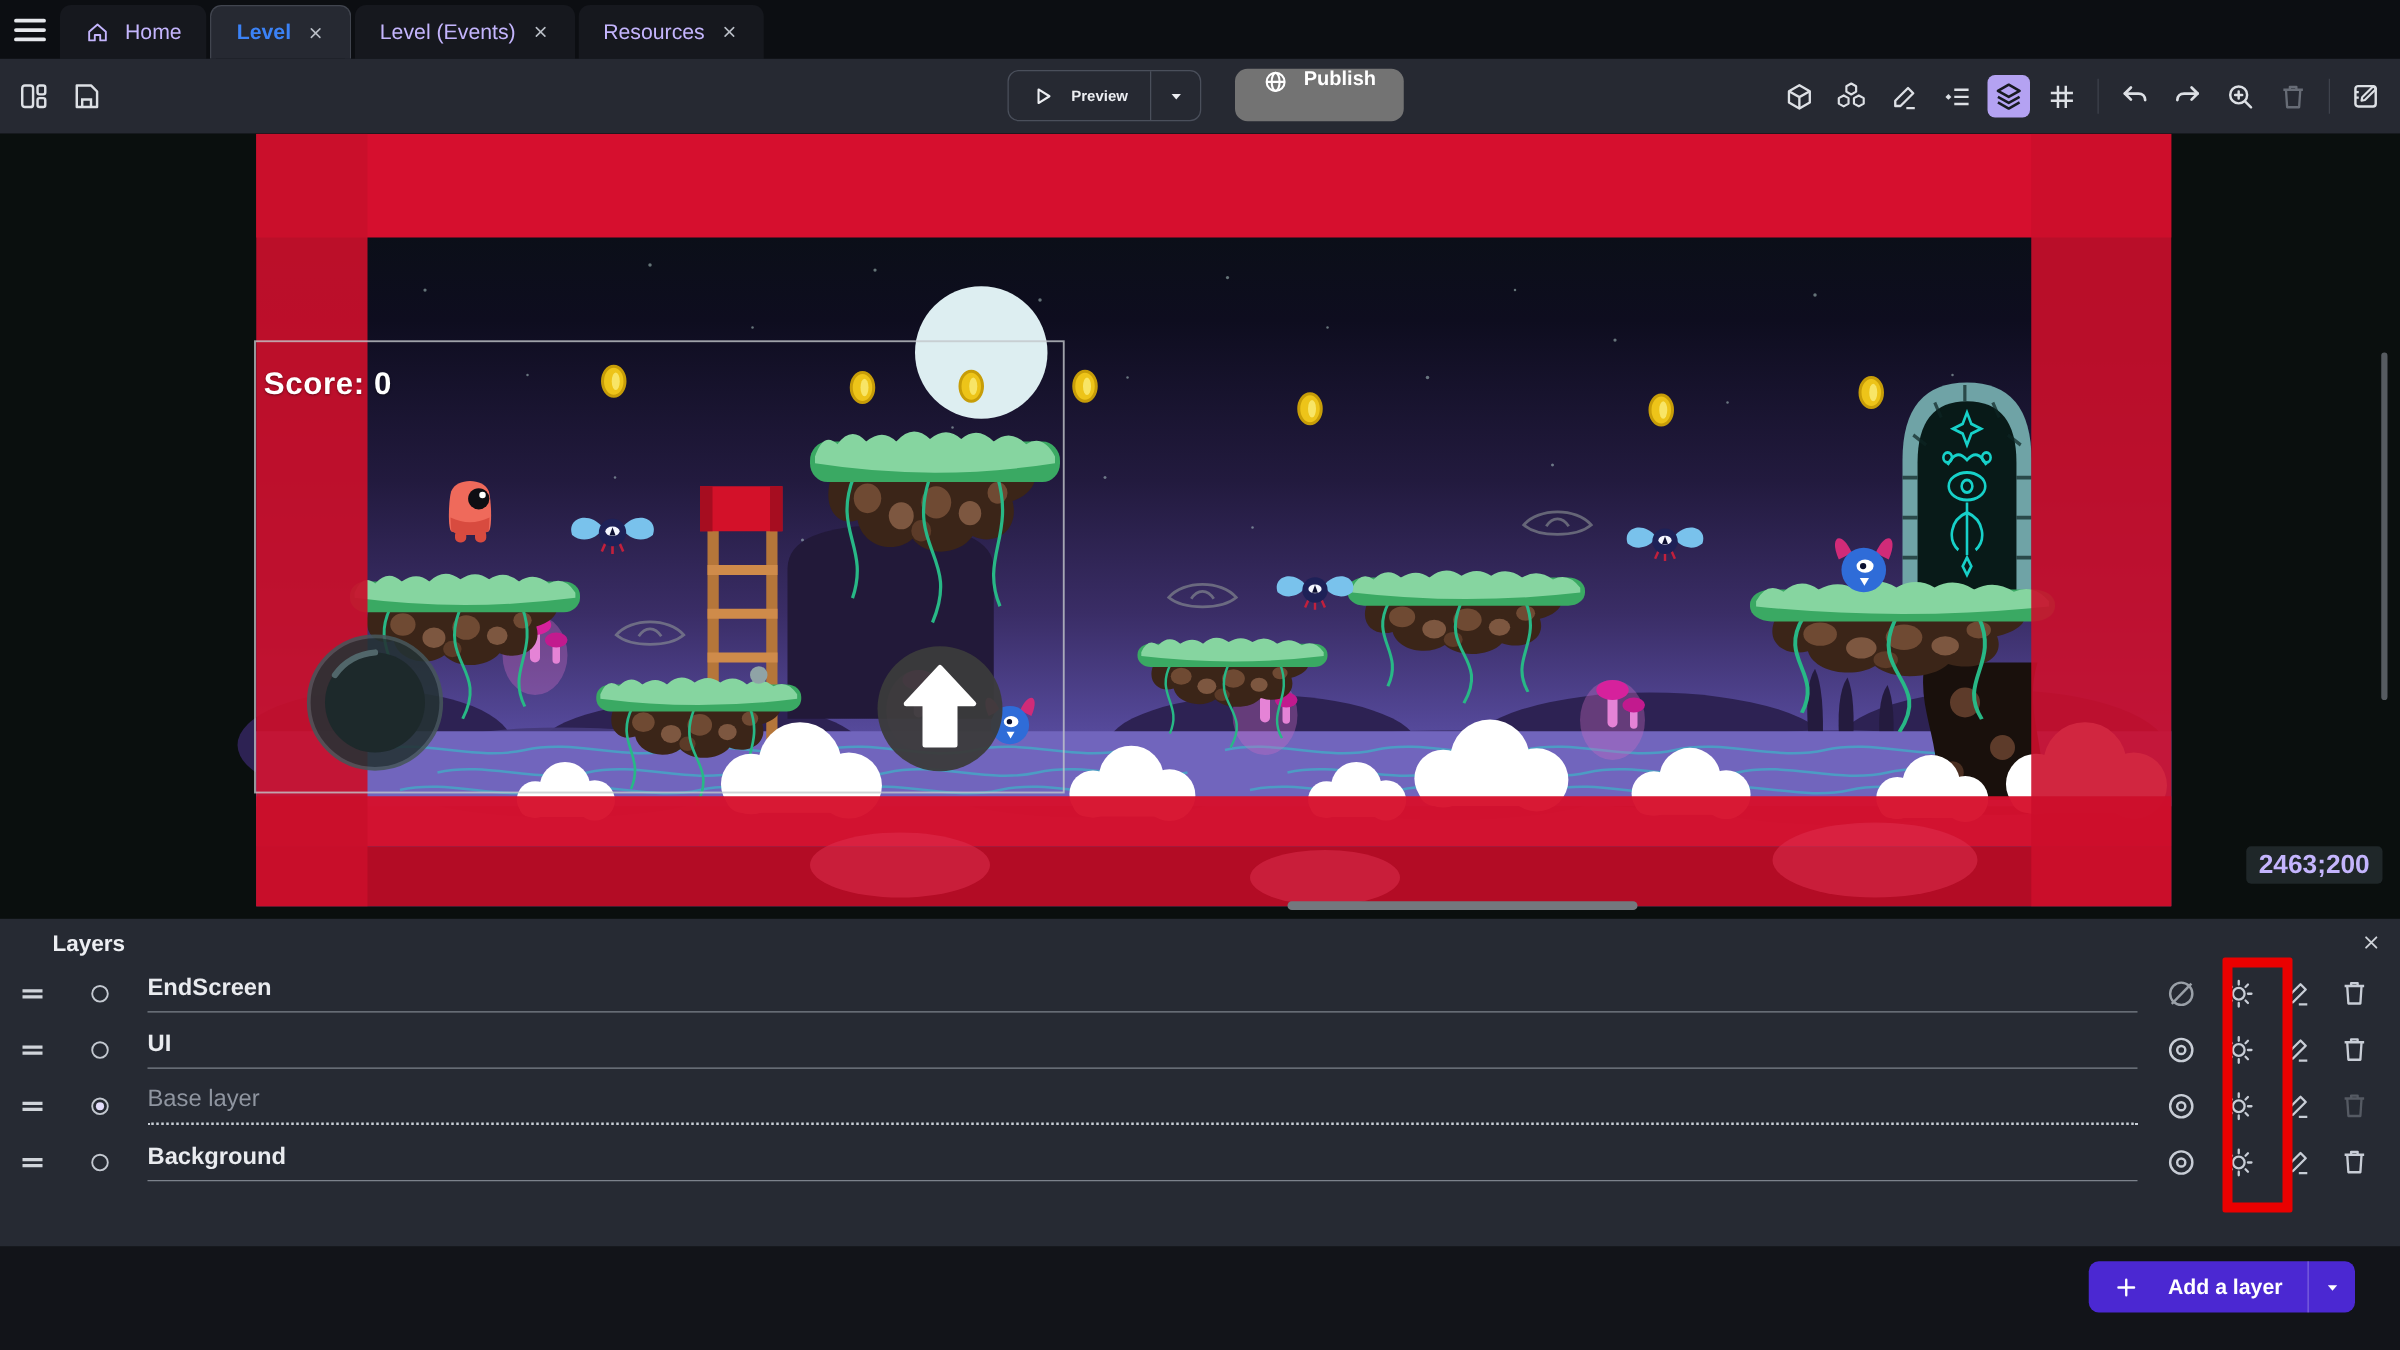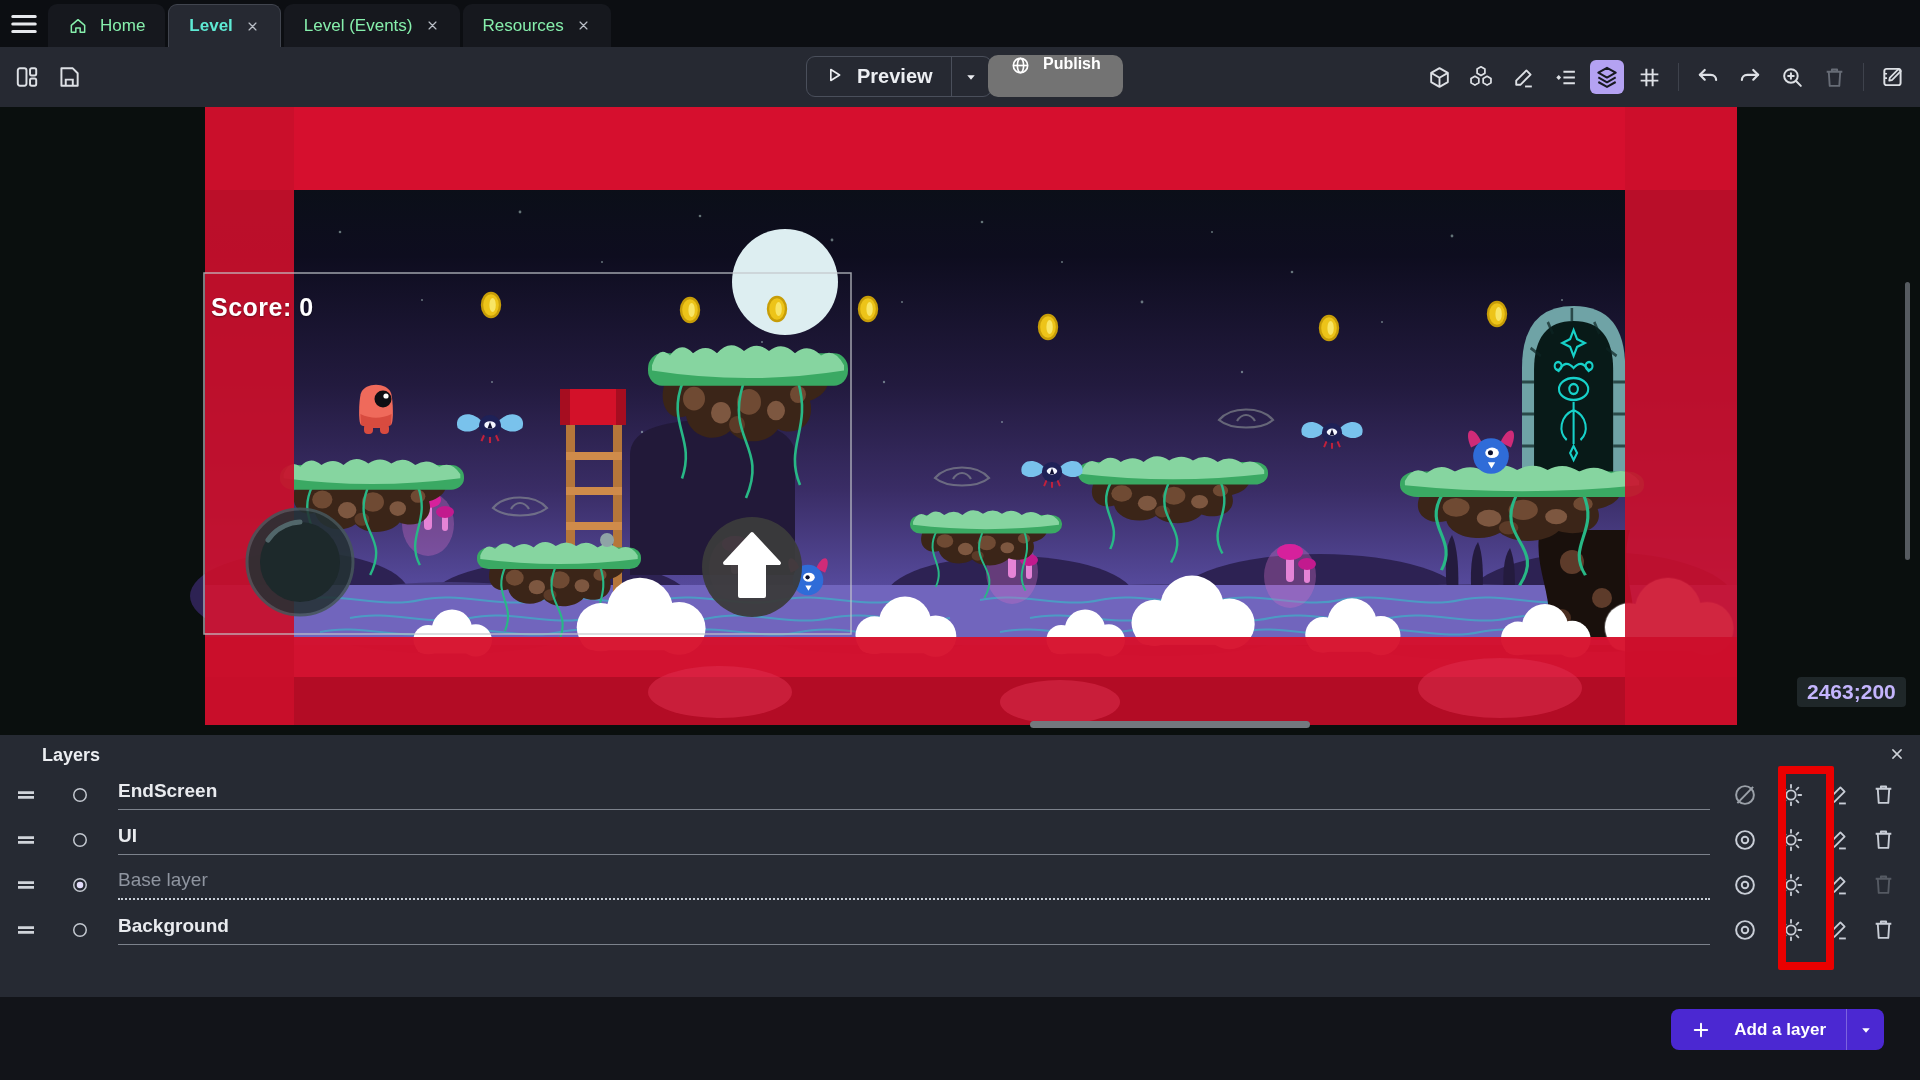--- a/index.html
+++ b/index.html
@@ -3,34 +3,34 @@
 <meta charset="utf-8">
 <style>
   * { margin:0; padding:0; box-sizing:border-box; }
   html,body { width:1920px; height:1080px; background:#0b0d11; overflow:hidden;
               font-family:"Liberation Sans", sans-serif; }
   
   #tabbar { position:absolute; left:0; top:0; width:1920px; height:47px; background:#0c0e12;
             display:flex; align-items:flex-end; }
   .burger { width:48px; height:47px; display:flex; align-items:center; justify-content:center; color:#e6e8ec; cursor:pointer; }
   .tab { height:43px; margin:0 3px 0 0; padding:0 20px; display:flex; align-items:center; gap:12px;
-         background:#16181e; border-radius:9px 9px 0 0; color:#86efac; font-size:17px; cursor:pointer; }
-  .tab.active { background:#262932; color:#5eead4; border:1px solid #41454f; border-bottom:none; font-weight:700; }
+         background:#16181e; border-radius:9px 9px 0 0; color:#c4b5fd; font-size:17px; cursor:pointer; }
+  .tab.active { background:#262932; color:#3b82f6; border:1px solid #41454f; border-bottom:none; font-weight:700; }
   .tab .tx { display:flex; align-items:center; justify-content:center; color:#b9bec6; }
   
   #toolbar { position:absolute; left:0; top:47px; width:1920px; height:60px; background:#262932; }
   .tbicon { width:34px; height:34px; display:flex; align-items:center; justify-content:center; color:#dde0e5; cursor:pointer; border-radius:6px; }
   .tbicon.dim { color:#676c76; }
   .tbicon.hl { background:#b4a2f2; color:#181a21; }
   #tb-left { position:absolute; left:10px; top:13px; display:flex; gap:8px; }
   #tb-right { position:absolute; right:10px; top:13px; display:flex; gap:8px; align-items:center; }
   .tbdiv { width:1px; height:28px; background:#3e424c; margin:0 4px; }
   #preview-btn { position:absolute; left:806px; top:9px; height:41px; display:flex; align-items:center;
                  border:1px solid #4a4f5b; border-radius:9px; color:#eceef2; cursor:pointer; background:#262932; }
-  #preview-main { display:flex; gap:12px; padding:0 18px; font-size:20px; font-weight:700; }
+  #preview-main { display:flex; align-items:center; gap:12px; padding:0 18px; font-size:12px; font-weight:700; }
   #preview-caret { width:40px; align-self:stretch; display:flex; align-items:center; justify-content:center; border-left:1px solid #4a4f5b; }
   #publish-btn { position:absolute; left:988px; top:8px; height:42px; padding:0 22px; display:flex; align-items:flex-start; gap:12px;
                  background:#737373; border-radius:10px; color:#fff; font-size:16px; font-weight:700; cursor:pointer; }
   
   #canvas { position:absolute; left:0; top:107px; width:1920px; height:628px; background:#0a0f0e; }
   #score { position:absolute; left:211px; top:170px; color:#ffffff; font-size:25px; font-weight:700; letter-spacing:.5px;
            text-shadow:0 1px 2px rgba(0,0,0,.45);margin-top:16px; }
   #coords-badge { position:absolute; left:1797px; top:570px; background:#1f2729; border-radius:4px; padding:3px 10px;
                   color:#c4b5fd; font-size:21px; font-weight:700; }
   #hscroll { position:absolute; left:1030px; top:614px; width:280px; height:7px; border-radius:4px; background:#73787e; cursor:pointer; }

